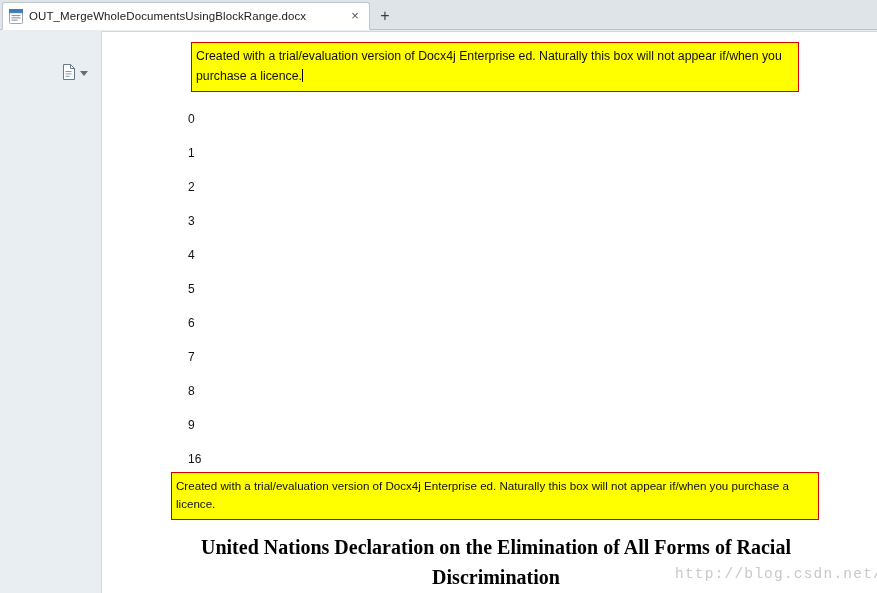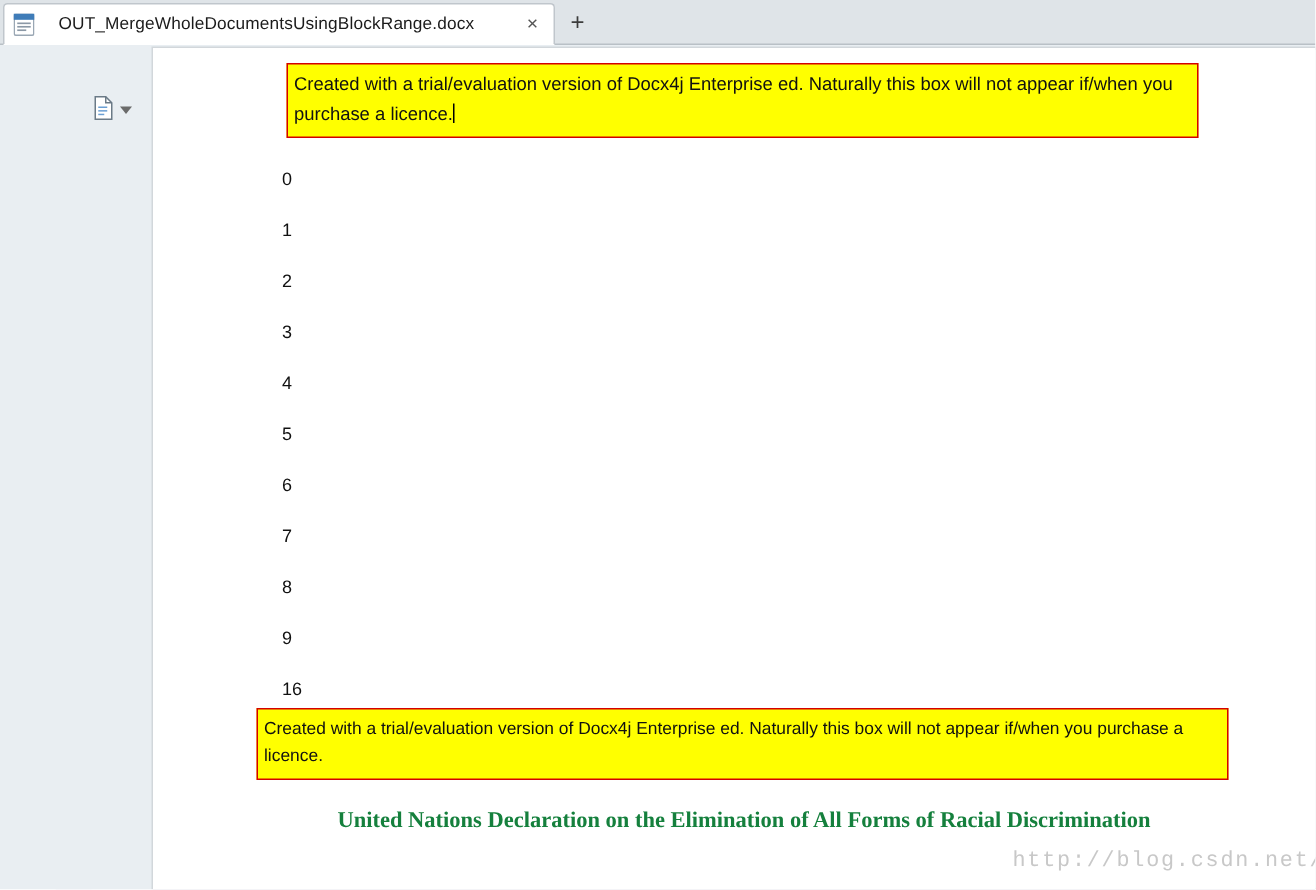--- a/index.html
+++ b/index.html
@@ -47,21 +47,20 @@
   }
   .tab-icon svg { display: block; }
   .tab-title {
     font-size: 11.5px;
     color: #1b1b1b;
     white-space: nowrap;
     overflow: hidden;
     text-overflow: ellipsis;
     flex: 1 1 auto;
     letter-spacing: 0.1px;
-    margin-left: 10px;
   }
   .tab-close {
     flex: 0 0 16px;
     width: 16px; height: 16px;
     color: #555;
     font-size: 13px;
     line-height: 16px;
     text-align: center;
     margin-left: 6px;
     cursor: pointer;
@@ -162,23 +161,23 @@
   }
 
   
   .doc-heading {
     position: absolute;
     left: 60px; top: 500px;
     width: 668px;
     text-align: center;
     font-family: "Liberation Serif", serif;
     font-weight: bold;
-    font-size: 15px;
+    font-size: 20px;
     line-height: 30px;
-    color: #15803d;
+    color: #000000;
   }
 
   
   .watermark {
     position: absolute;
     left: 573px; top: 534px;
     font-family: "Liberation Mono", monospace;
     font-size: 14.5px;
     color: #c8c8c8;
     letter-spacing: 1.2px;

